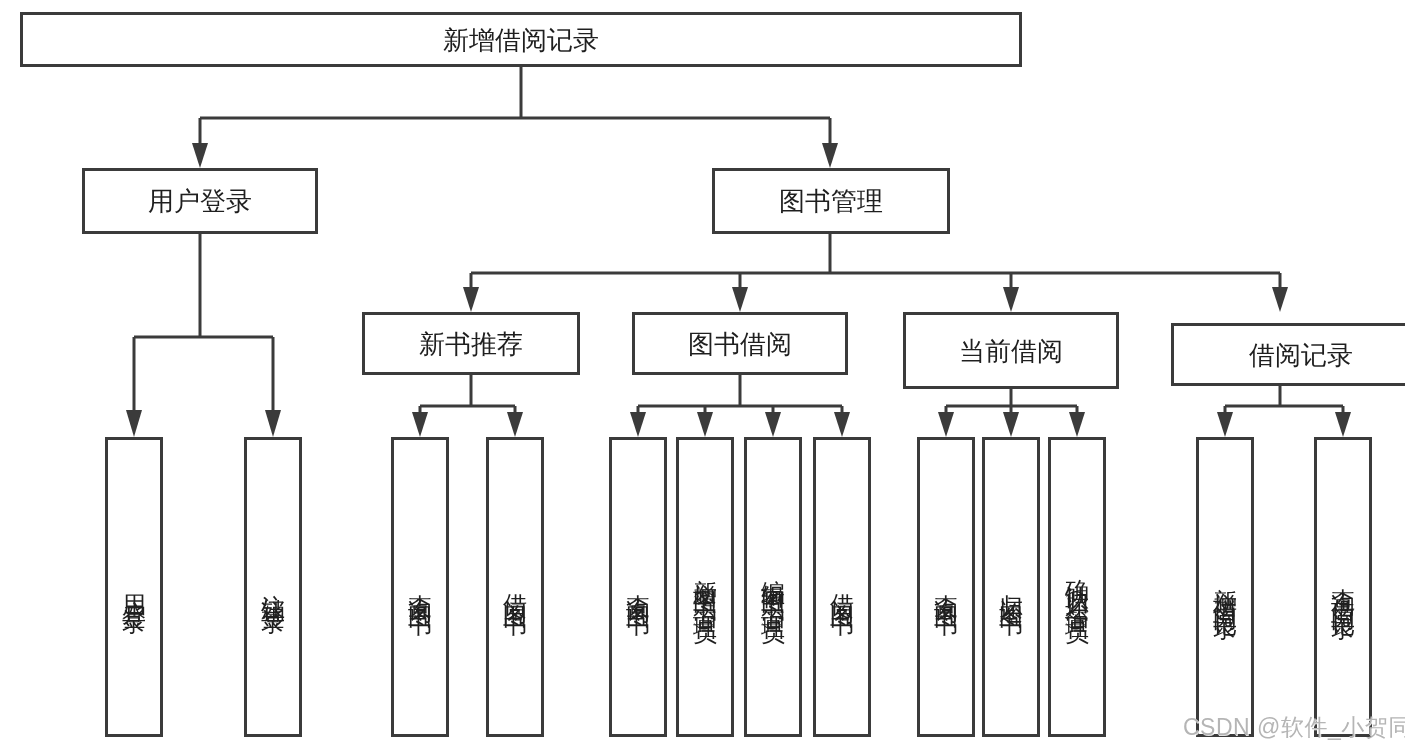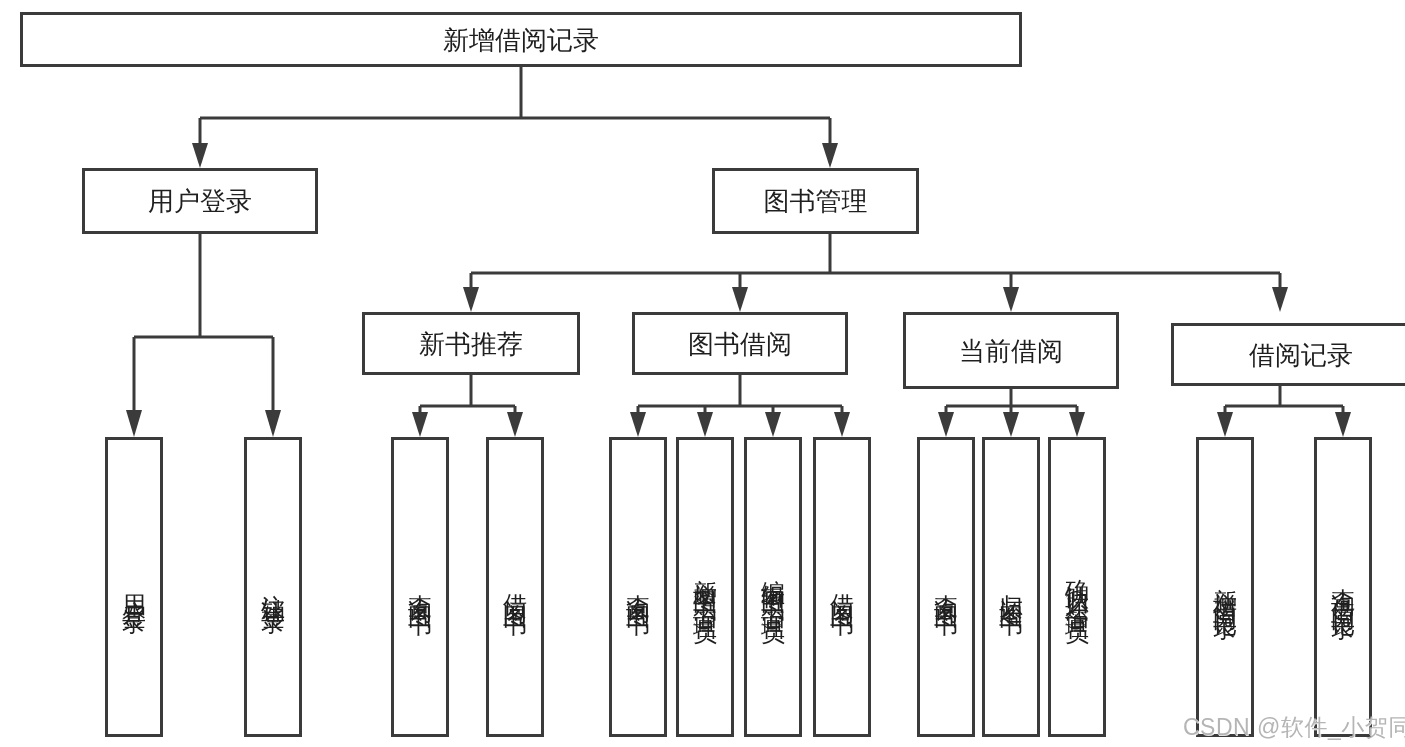--- a/index.html
+++ b/index.html
@@ -119,21 +119,21 @@
     <path d="M1225 406 H1343" fill="none"></path>
     <path d="M1225 406 V414" fill="none"></path>
     <polygon points="1217,412 1233,412 1225,437" stroke="none"></polygon>
     <path d="M1343 406 V414" fill="none"></path>
     <polygon points="1335,412 1351,412 1343,437" stroke="none"></polygon>
   </svg>
 
   <div class="node" style="left:20px; top:12px; width:1002px; height:55px;">新增借阅记录</div>
 
   <div class="node" style="left:82px; top:168px; width:236px; height:66px;">用户登录</div>
-  <div class="node" style="left:712px; top:168px; width:207px; height:66px;">图书管理</div>
+  <div class="node" style="left:712px; top:168px; width:238px; height:66px;">图书管理</div>
 
   <div class="node" style="left:362px; top:312px; width:218px; height:63px;">新书推荐</div>
   <div class="node" style="left:632px; top:312px; width:216px; height:63px;">图书借阅</div>
   <div class="node" style="left:903px; top:312px; width:216px; height:77px;">当前借阅</div>
   <div class="node" style="left:1171px; top:323px; width:260px; height:63px;text-align:right;">借阅记录</div>
 
   <div class="node vert" style="left:105px; top:437px; width:58px; height:300px;">用户登录</div>
   <div class="node vert" style="left:244px; top:437px; width:58px; height:300px;">注销登录</div>
 
   <div class="node vert" style="left:391px; top:437px; width:58px; height:300px;">查询图书</div>

